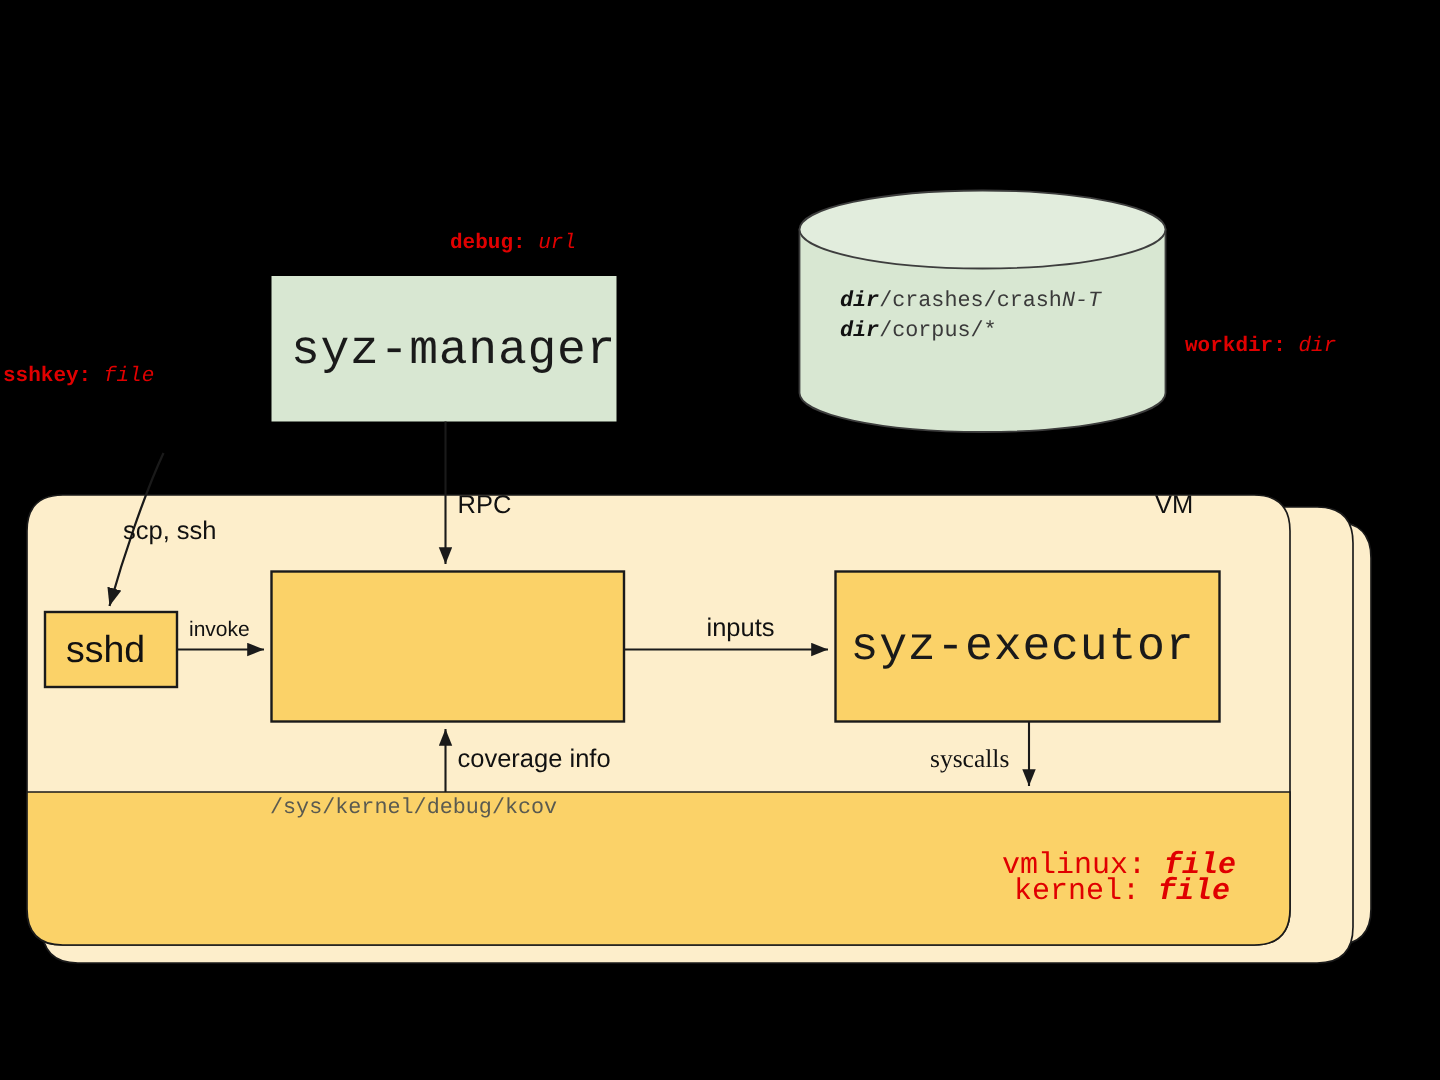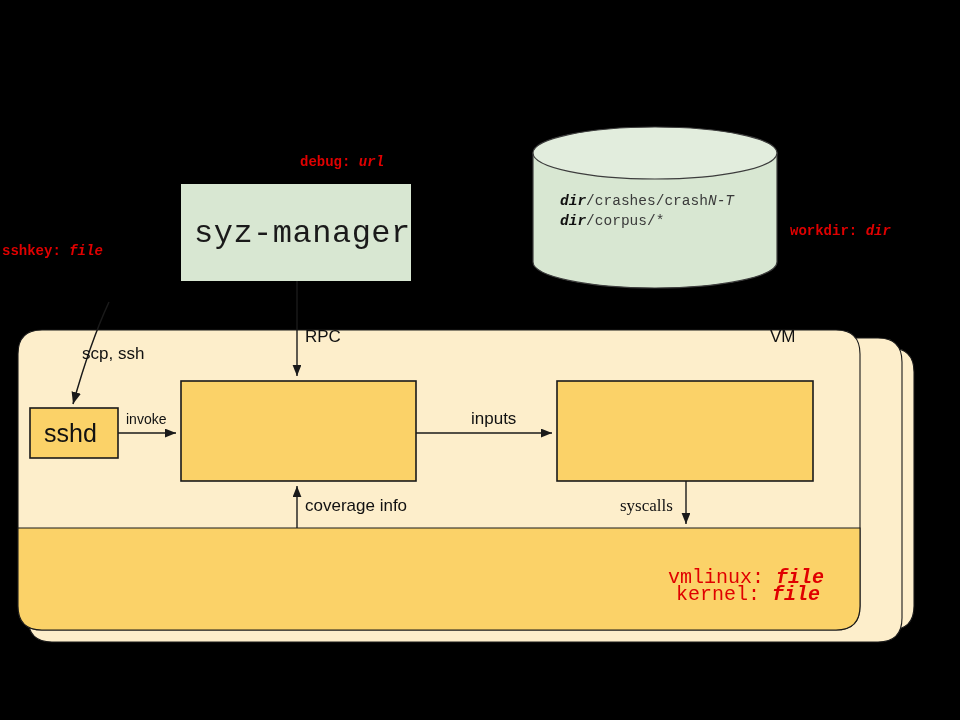--- a/index.html
+++ b/index.html
@@ -47,21 +47,21 @@
   }
   
   .cfg {
     font-family: "Liberation Mono", "DejaVu Sans Mono", monospace;
     font-size: 14px;
     font-weight: bold;
     color: #e00000;
   }
   .cfg .val {
     font-style: italic;
-    font-weight: bold;
+    font-weight: normal;
   }
   .cfg-thin {
     font-family: "Liberation Mono", "DejaVu Sans Mono", monospace;
     font-size: 20px;
     font-weight: normal;
     color: #e00000;
   }
   .cfg-thin .val {
     font-style: italic;
     font-weight: bold;
@@ -171,19 +171,21 @@
   <div class="txt edge-label" style="left:770px; top:328px;">VM</div>
 
   <div class="txt edge-label" style="left:82px; top:345px;">scp, ssh</div>
   <div class="txt edge-label small" style="left:126px; top:412px;">invoke</div>
   <div class="txt edge-label" style="left:305px; top:328px;">RPC</div>
   <div class="txt edge-label" style="left:471px; top:410px;">inputs</div>
   <div class="txt edge-label" style="left:305px; top:497px;">coverage info</div>
   <div class="txt edge-label" style="left:620px; top:497px;font-family:Liberation Serif, serif;">syscalls</div>
 
   <div class="txt sans-title" style="left:44px; top:421px; font-size:25px;">sshd</div>
+  <div class="txt mono-title" style="left:567px; top:416px; font-size:31px; letter-spacing:0.5px;">syz-executor</div>
 
+  <div class="txt kcov" style="left:180px; top:532px;">/sys/kernel/debug/kcov</div>
 
 
   <div class="txt cfg-thin" style="left:668px; top:568px;"><span>vmlinux:</span> <span class="val">file</span></div>
   <div class="txt cfg-thin" style="left:676px; top:585px;"><span>kernel:</span> <span class="val">file</span></div>
 
 </div>
 
 </body></html>

